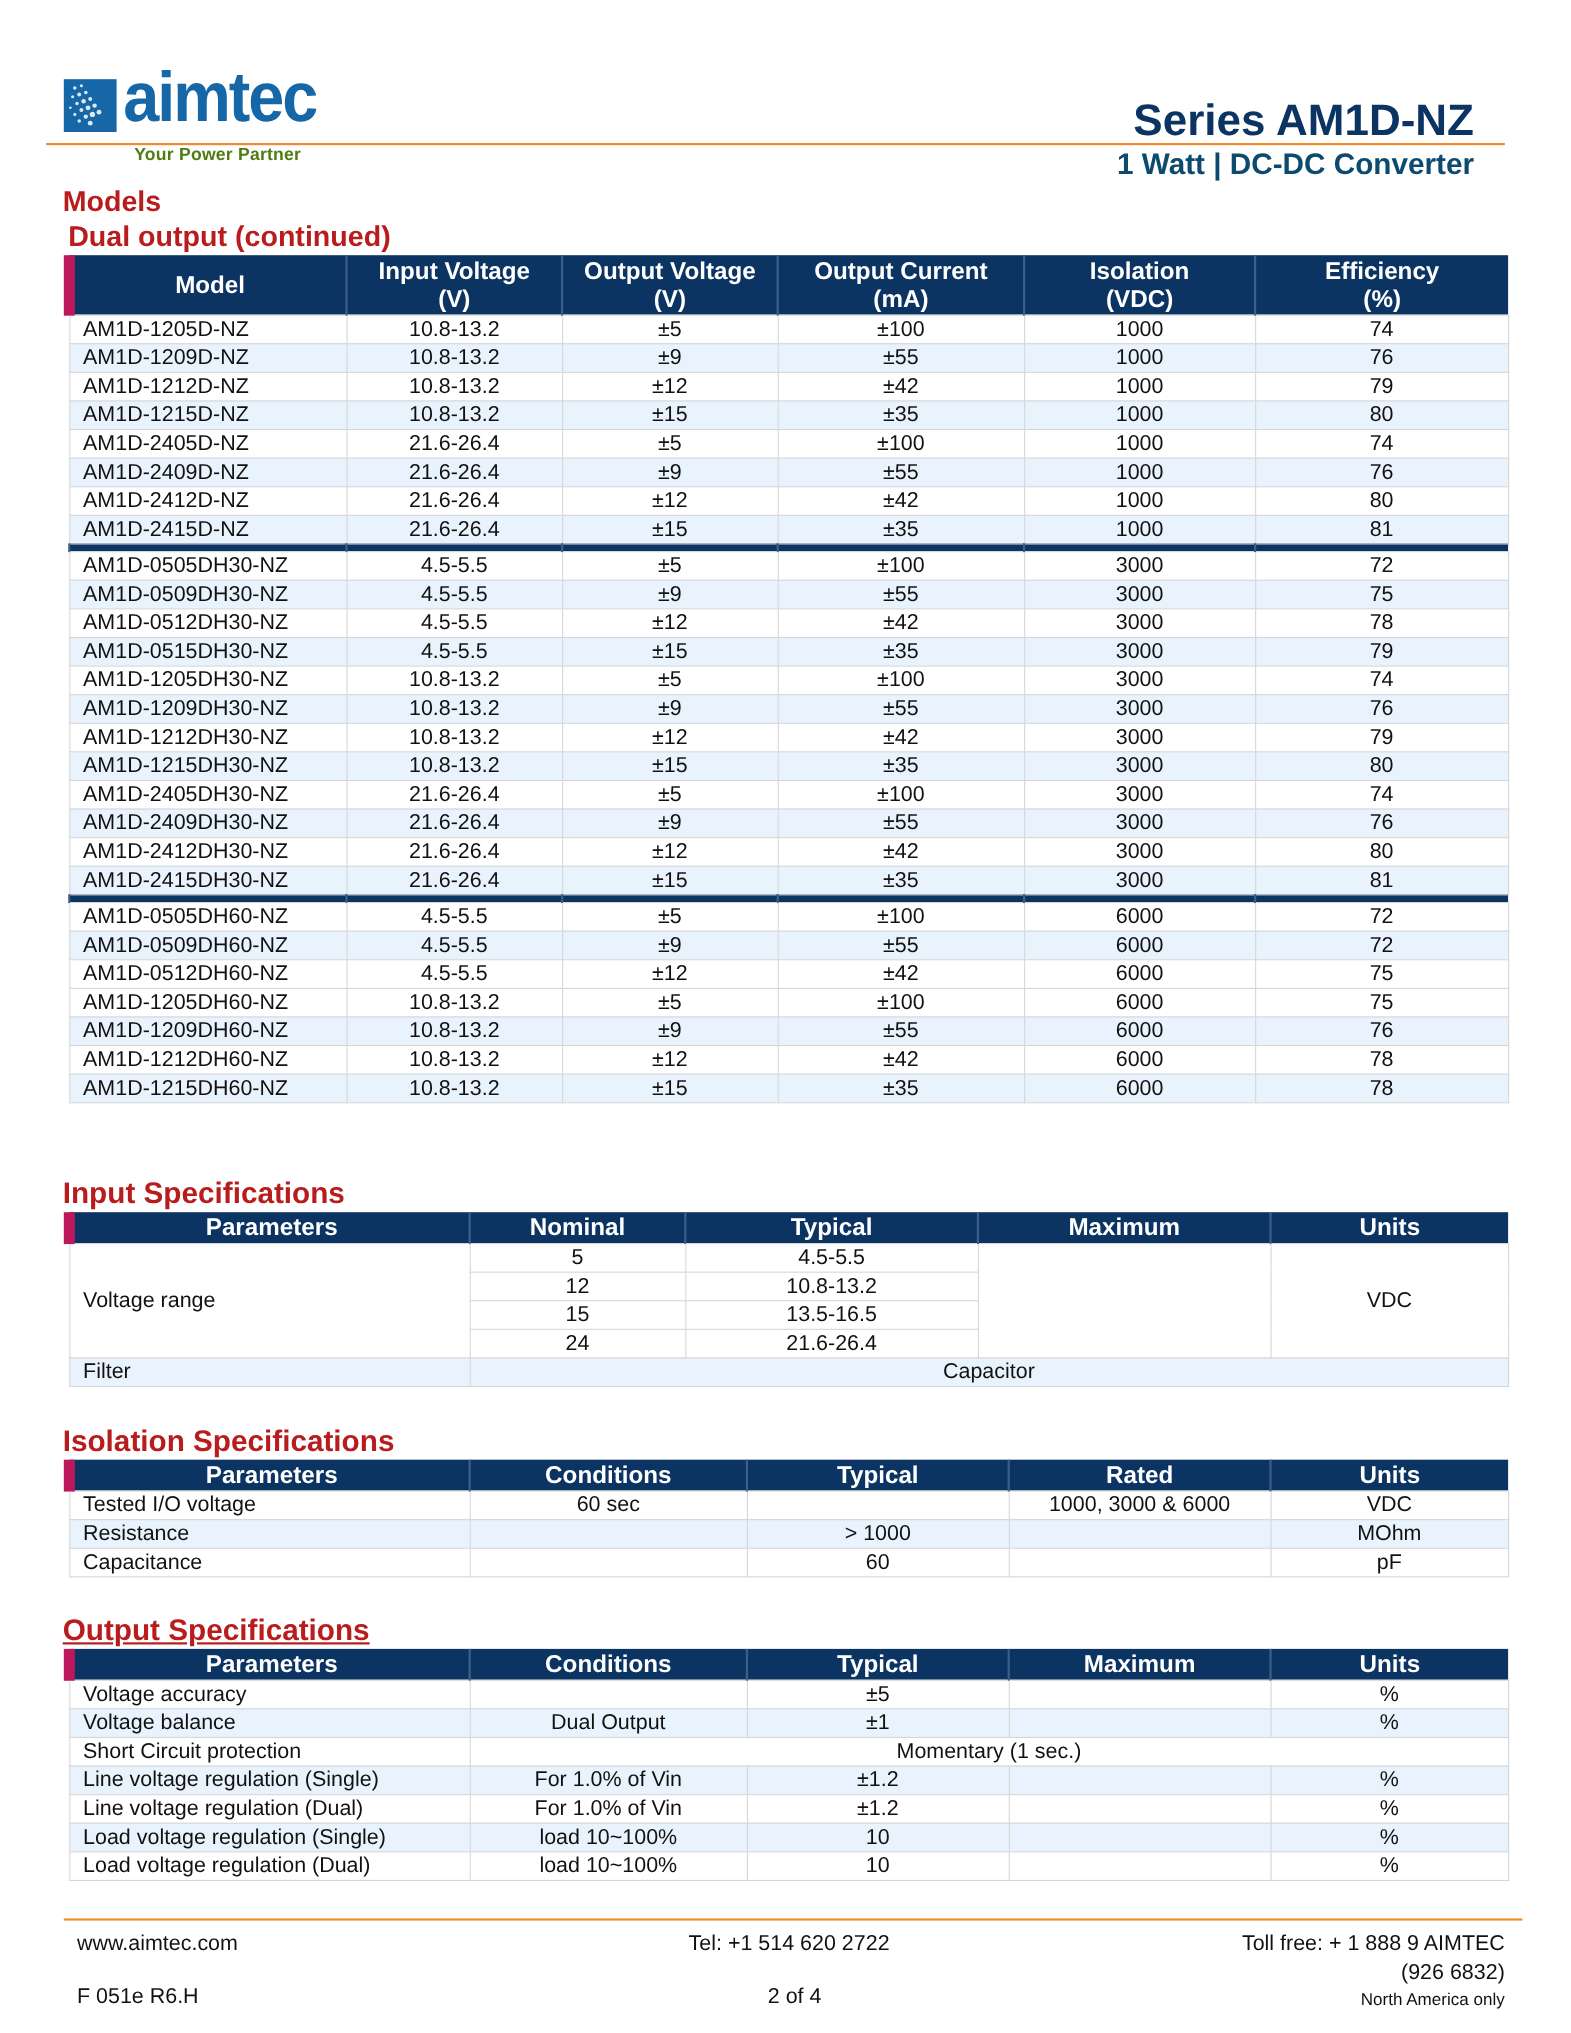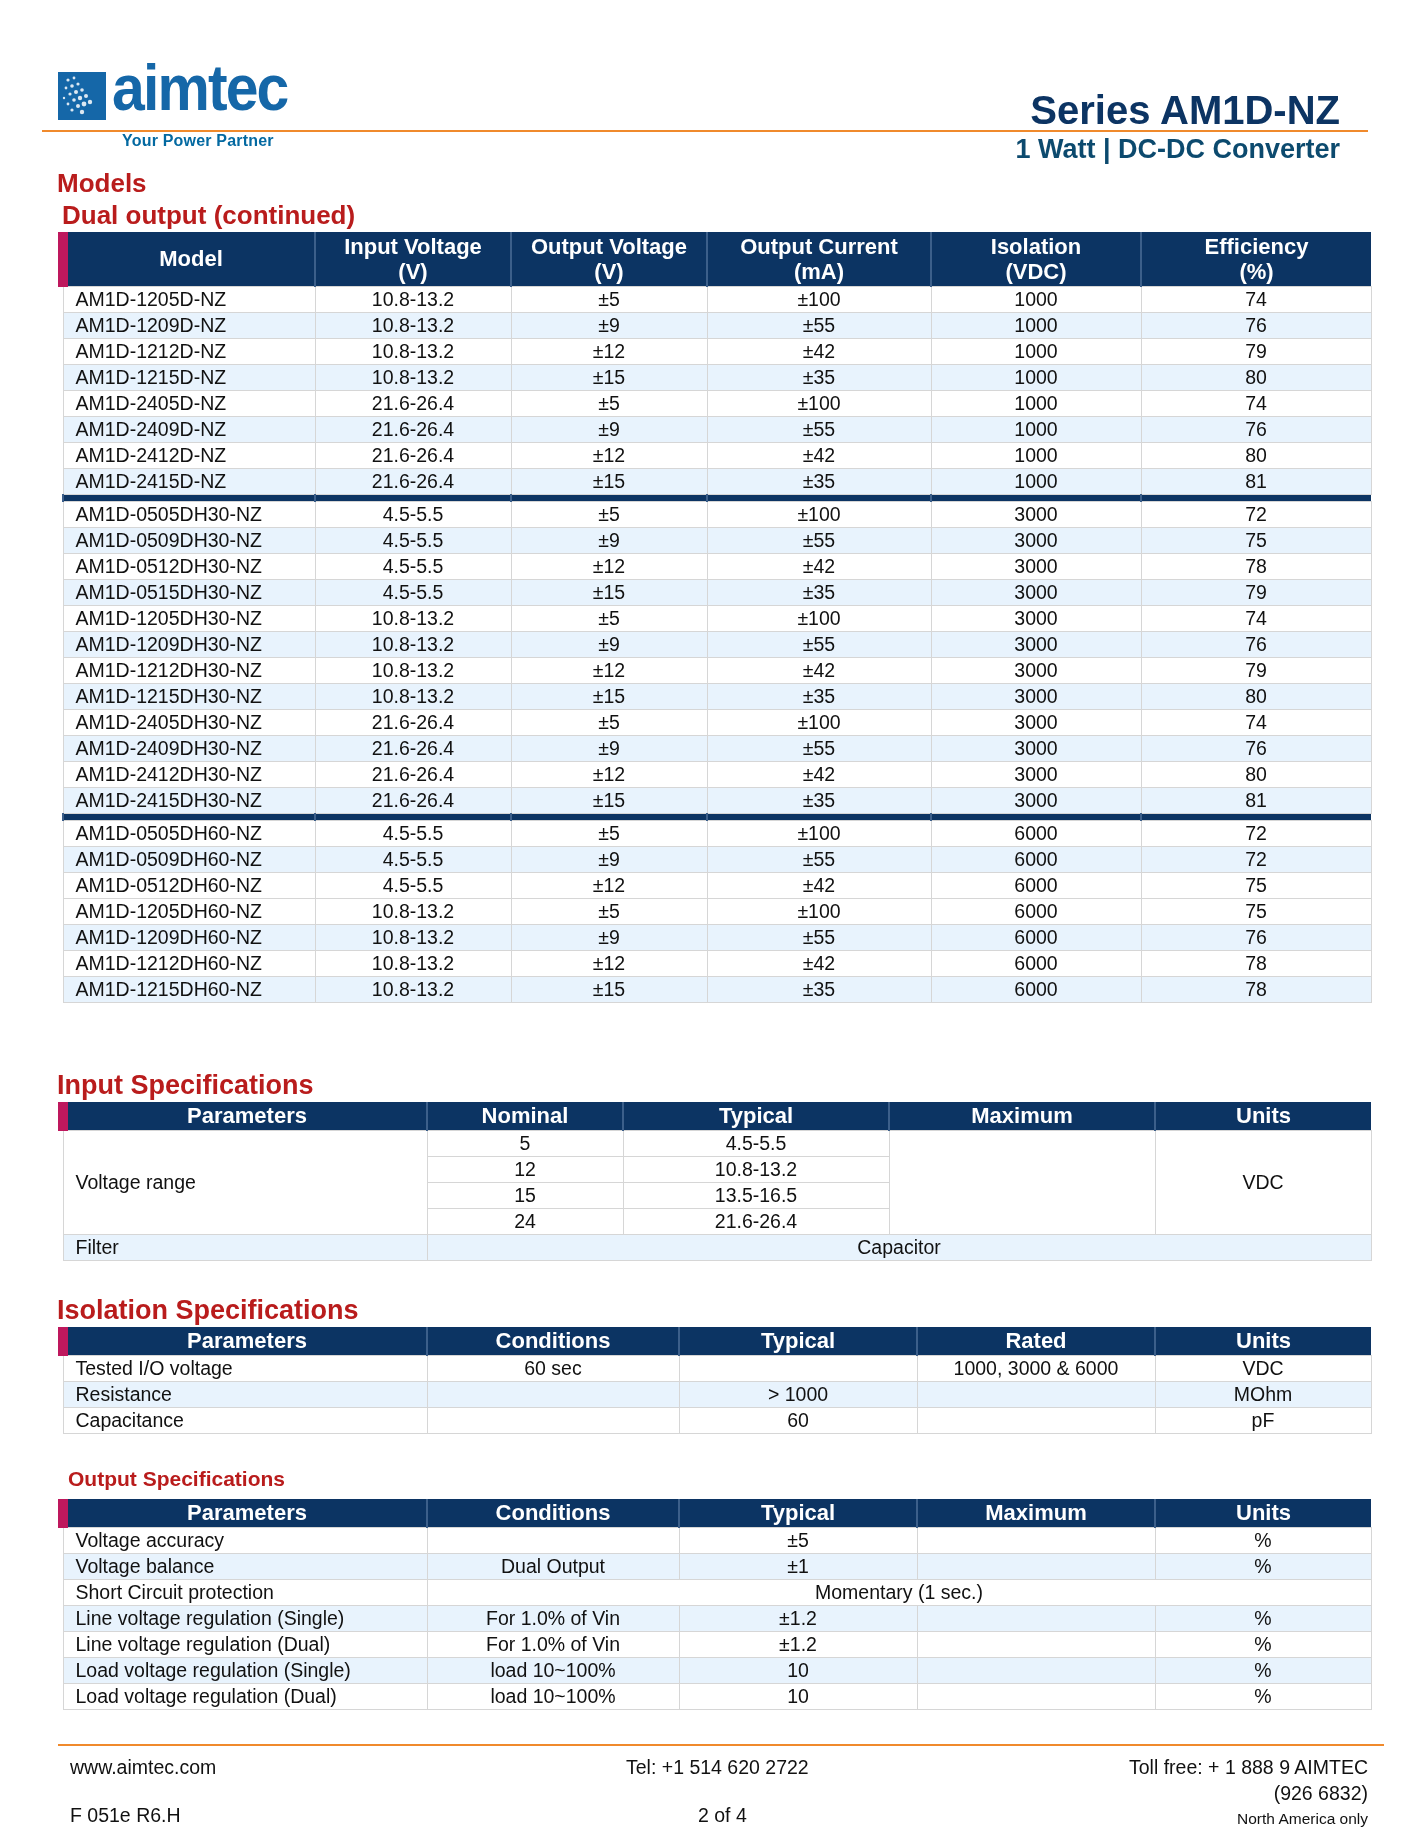--- a/index.html
+++ b/index.html
@@ -4,31 +4,31 @@
 <style>
   * { box-sizing: border-box; margin: 0; padding: 0; }
   html, body { width: 1428px; height: 1848px; background: #ffffff; }
   body { position: relative; font-family: "Liberation Sans", sans-serif; color: #111; overflow: hidden; }
 
   
   .logo { position: absolute; left: 58px; top: 64px; width: 260px; height: 90px; }
   .logo-mark { position: absolute; left: 0; top: 8px; width: 48px; height: 48px; background: #1567a8; overflow: hidden; }
   .logo-mark svg { position: absolute; left: 0; top: 0; }
   .logo-text { position: absolute; left: 54px; top: -8px; font-family: "Liberation Sans", sans-serif; font-weight: bold; font-size: 64px; letter-spacing: -2px; color: #1567a8; transform: scaleX(0.92); transform-origin: left; line-height: 1; }
-  .logo-tag { position: absolute; left: 64px; top: 68px; font-weight: bold; font-size: 16px; color: #0369a1; letter-spacing: 0.2px; }
+  .logo-tag { position: absolute; left: 64px; top: 68px; font-weight: bold; font-size: 16px; color: #4d7c0f; letter-spacing: 0.2px; }
   .header-rule { position: absolute; left: 42px; top: 130px; width: 1326px; height: 2px; background: #f08a2c; }
   .series-title { position: absolute; right: 88px; top: 88px; font-weight: bold; font-size: 40px; color: #0c3463; }
   .series-sub { position: absolute; right: 88px; top: 134px; font-weight: bold; font-size: 27px; color: #0c4a6e; }
 
   .section-title { position: absolute; font-weight: bold; color: #b91c1c; font-size: 26px; }
   .st-models { left: 57px; top: 168px; }
   .st-dual { left: 62px; top: 200px; }
   .st-input { left: 57px; top: 1070px; font-size: 27px; }
   .st-isolation { left: 57px; top: 1295px; font-size: 27px; }
-  .st-output { left: 68px; top: 1467px; font-size: 21px; }
+  .st-output { left: 57px; top: 1467px; font-size: 27px; text-decoration: underline; }
 
   table { position: absolute; left: 58px; width: 1308px; border-collapse: collapse; table-layout: fixed; font-size: 19.5px; }
   th { background: #0c3463; color: #fff; font-weight: bold; font-size: 22px; text-align: center; border-left: 2px solid #3c5f8a; padding: 0; line-height: 25px; }
   th:first-child { border-left: 10px solid #be185d; }
   td { border: 1px solid #d6d6d6; padding: 0 12px; height: 26px; line-height: 25px; white-space: nowrap; }
   tr.alt td { background: #e8f3fd; }
   td.c { text-align: center; }
   .sep td { background: #0c3463; height: 7px; padding: 0; border: none; border-left: 2px solid #3c5f8a; }
 
   #models-table { top: 232px; }

